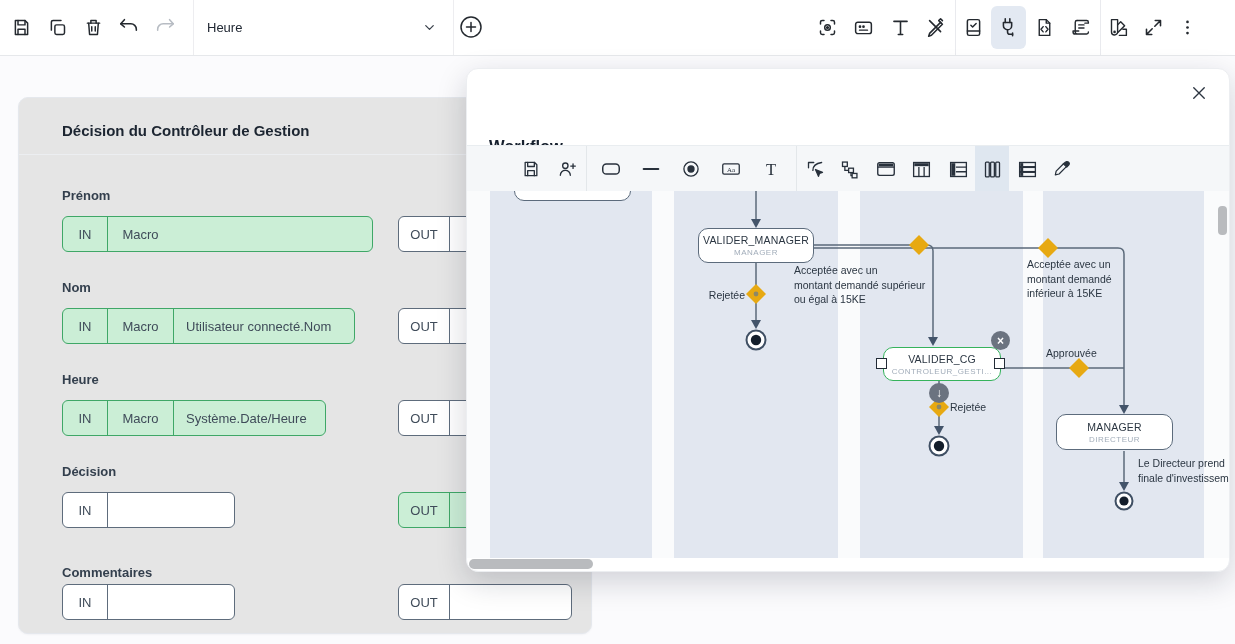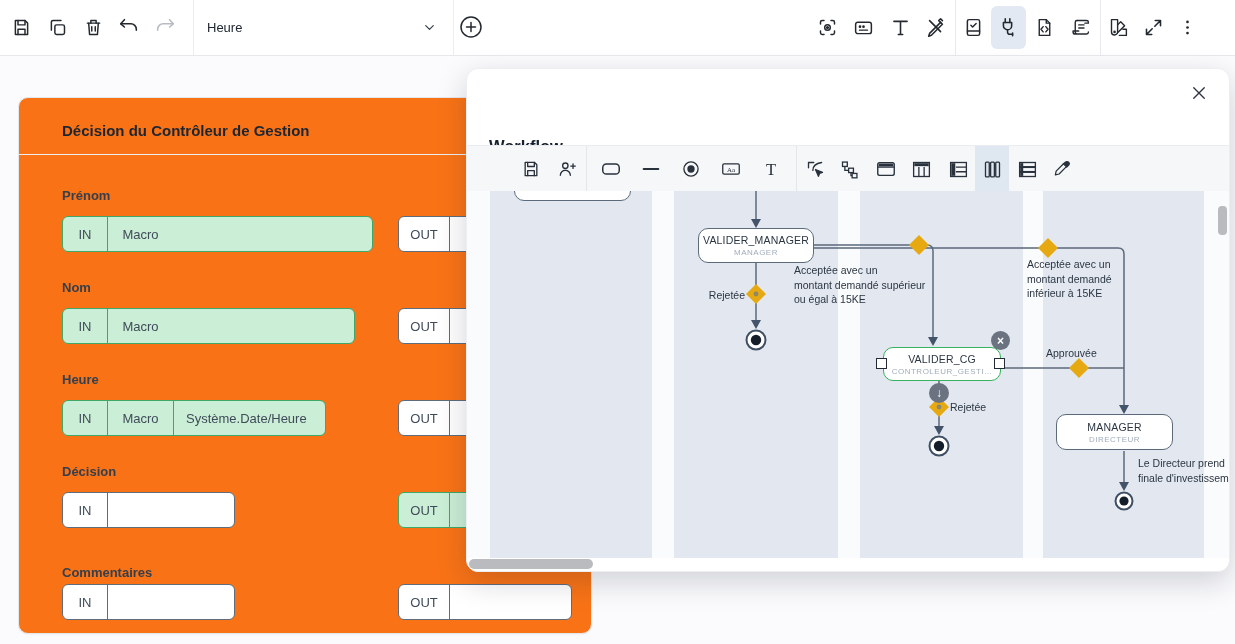--- a/index.html
+++ b/index.html
@@ -10,21 +10,21 @@
   #topbar{position:absolute;left:0;top:0;width:1235px;height:55px;background:#fff;border-bottom:1px solid #e6e8eb;z-index:5;}
   .tb-btn{position:absolute;top:13px;width:28px;height:28px;display:flex;align-items:center;justify-content:center;color:#24292f;cursor:pointer;border-radius:6px;}
   .tb-btn.disabled{color:#b7bcc3;}
   .vdiv{position:absolute;top:0;bottom:0;width:1px;background:#ededf0;}
   #dropdown{position:absolute;left:193px;top:0;width:260px;height:55px;display:flex;align-items:center;cursor:pointer;}
   #dropdown .dtext{padding-left:14px;font-size:13px;color:#212833;}
   #dropdown .chev{position:absolute;right:16px;top:20px;color:#3a414b;}
   .active-tile{position:absolute;left:991px;top:6px;width:35px;height:43px;background:#e3e9f2;border-radius:6px;}
 
   
-  #card{position:absolute;left:18px;top:97px;width:572px;height:535px;background:#f97316;border:1px solid #e5e8ed;border-radius:10px;box-shadow:0 1px 2px rgba(20,30,50,.04);z-index:1;}
+  #card{position:absolute;left:18px;top:97px;width:572px;height:535px;background:#e5e5e5;border:1px solid #e5e8ed;border-radius:10px;box-shadow:0 1px 2px rgba(20,30,50,.04);z-index:1;}
   #card .title{position:absolute;left:43px;top:24px;font-size:15px;font-weight:bold;color:#1c2531;}
   #card .hdiv{position:absolute;left:0;right:0;top:56px;height:1px;background:#eceef1;}
   .flabel{position:absolute;left:43px;font-size:13px;font-weight:bold;color:#333f4d;}
   .group{position:absolute;display:flex;height:36px;border-radius:6px;box-sizing:border-box;cursor:pointer;}
   .group.green{background:#cbeed6;border:1px solid #3fa767;}
   .group.plain{background:#fff;border:1px solid #5e6c7c;}
   .seg{display:flex;align-items:center;justify-content:center;font-size:13px;color:#3f4b59;box-sizing:border-box;}
   .green .seg + .seg{border-left:1px solid #3fa767;}
   .plain .seg + .seg{border-left:1px solid #5e6c7c;}
   .seg.val{justify-content:flex-start;padding:0 12px;flex:1;white-space:nowrap;}
@@ -202,20 +202,21 @@
     </div>
     <div class="group plain" style="left:379px;top:118px;width:174px">
       <div class="seg" style="width:50px">OUT</div>
       <div class="seg val"></div>
     </div>
 
     <div class="flabel" style="top:182px">Nom</div>
     <div class="group green" style="left:43px;top:210px;width:293px">
       <div class="seg" style="width:44px">IN</div>
       <div class="seg" style="width:66px">Macro</div>
+      <div class="seg val">Utilisateur connecté.Nom</div>
     </div>
     <div class="group plain" style="left:379px;top:210px;width:174px">
       <div class="seg" style="width:50px">OUT</div>
       <div class="seg val"></div>
     </div>
 
     <div class="flabel" style="top:274px">Heure</div>
     <div class="group green" style="left:43px;top:302px;width:264px">
       <div class="seg" style="width:44px">IN</div>
       <div class="seg" style="width:66px">Macro</div>

